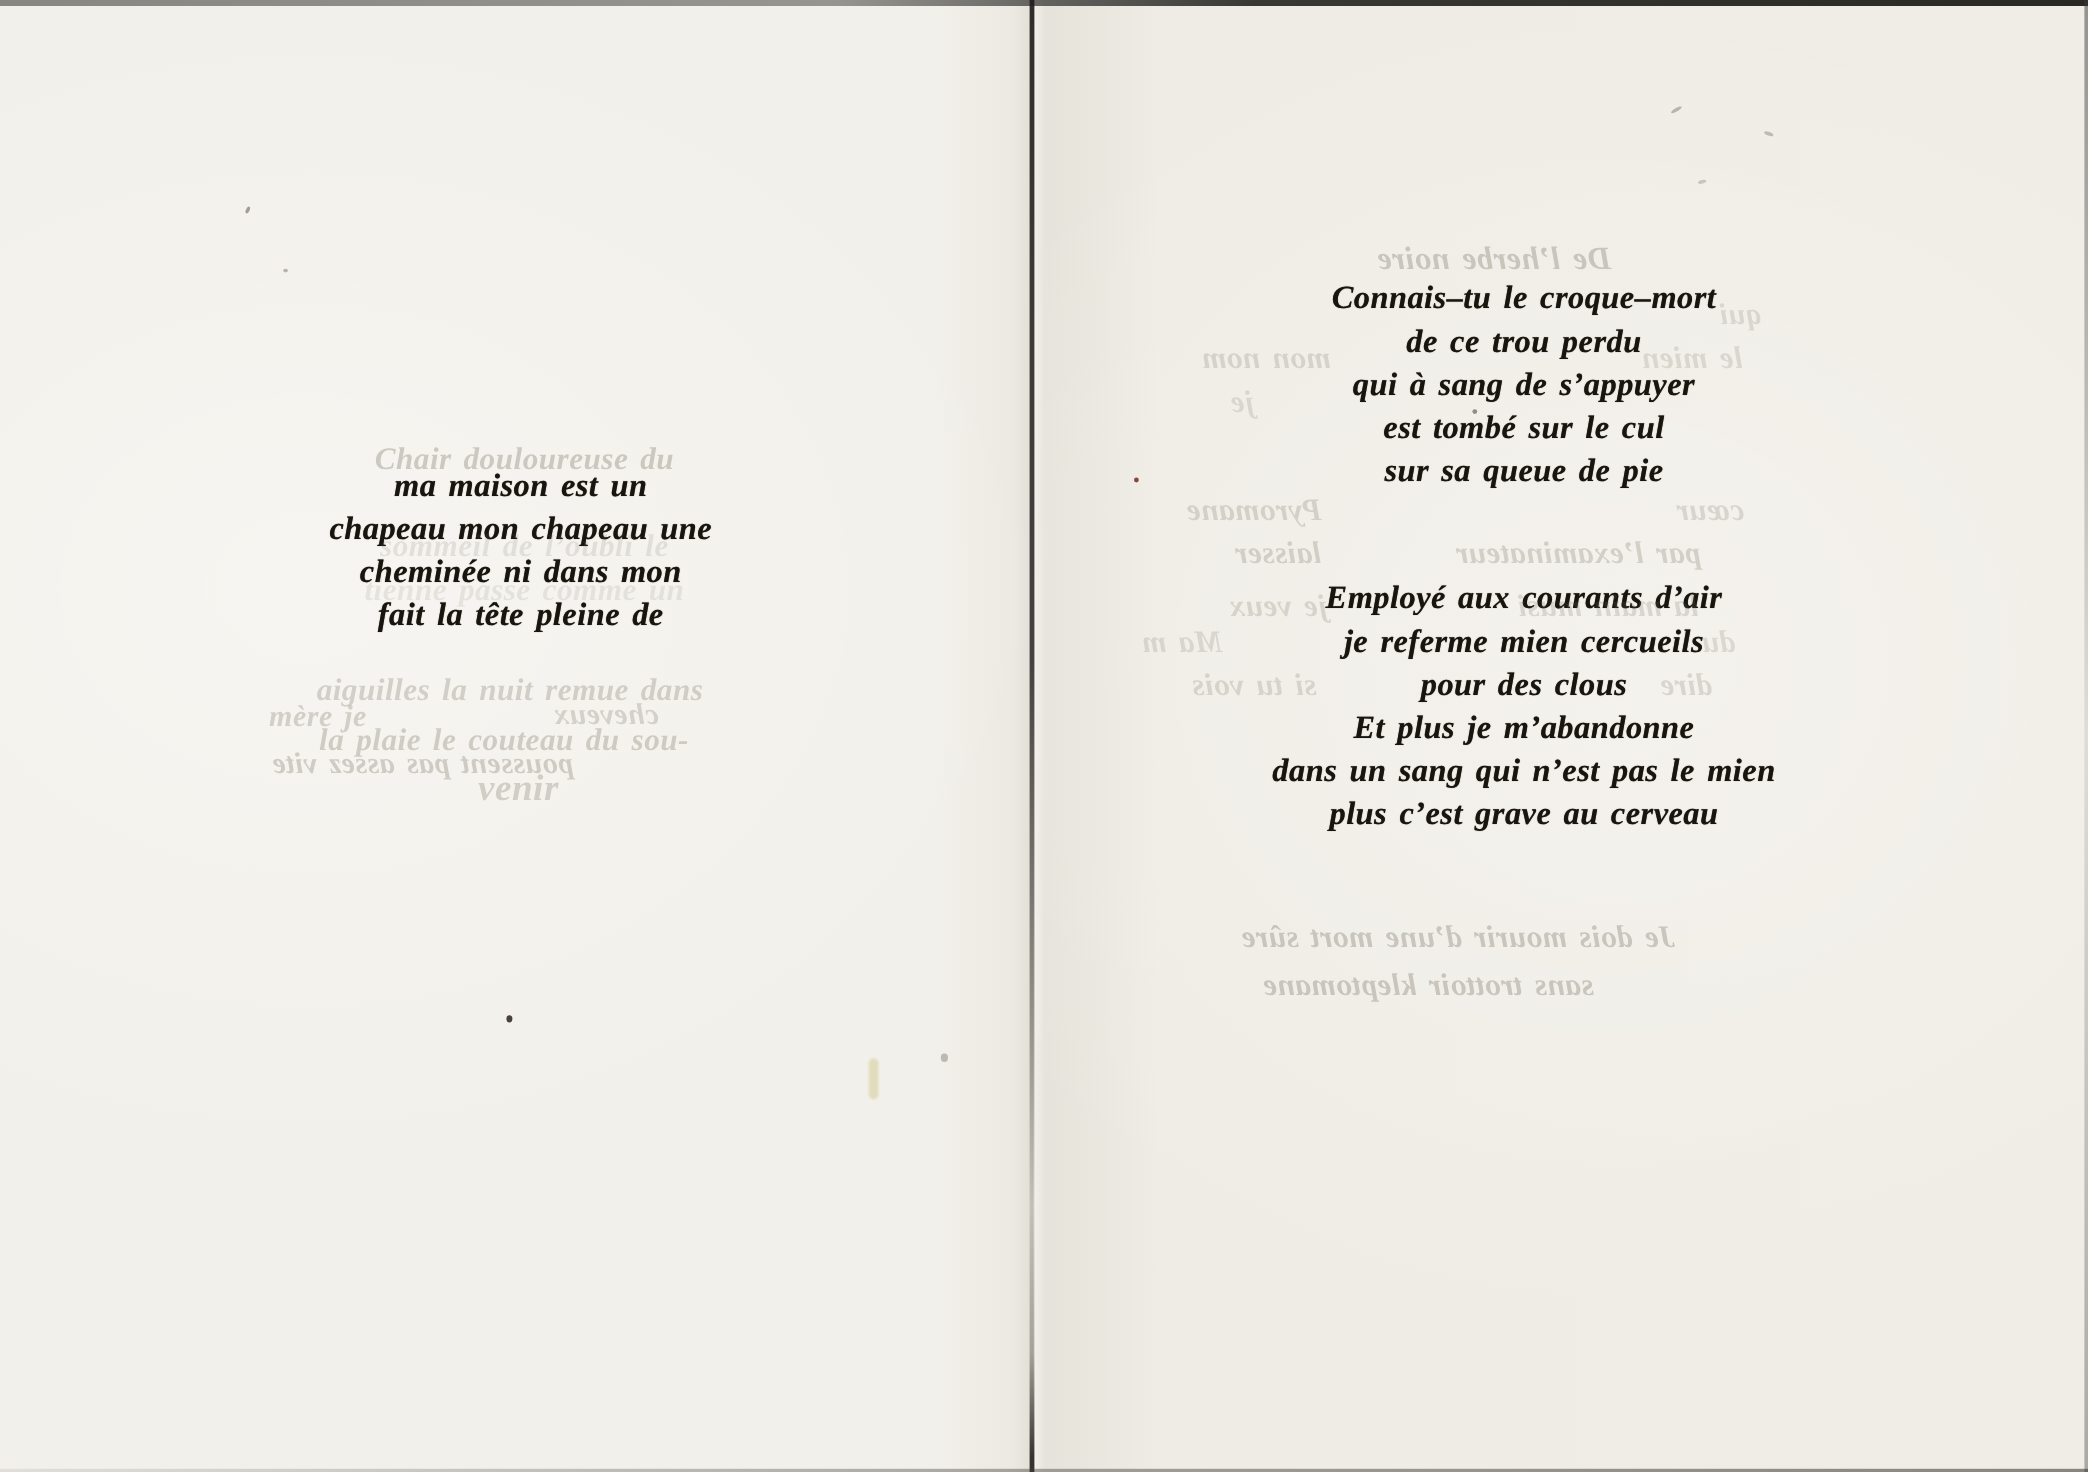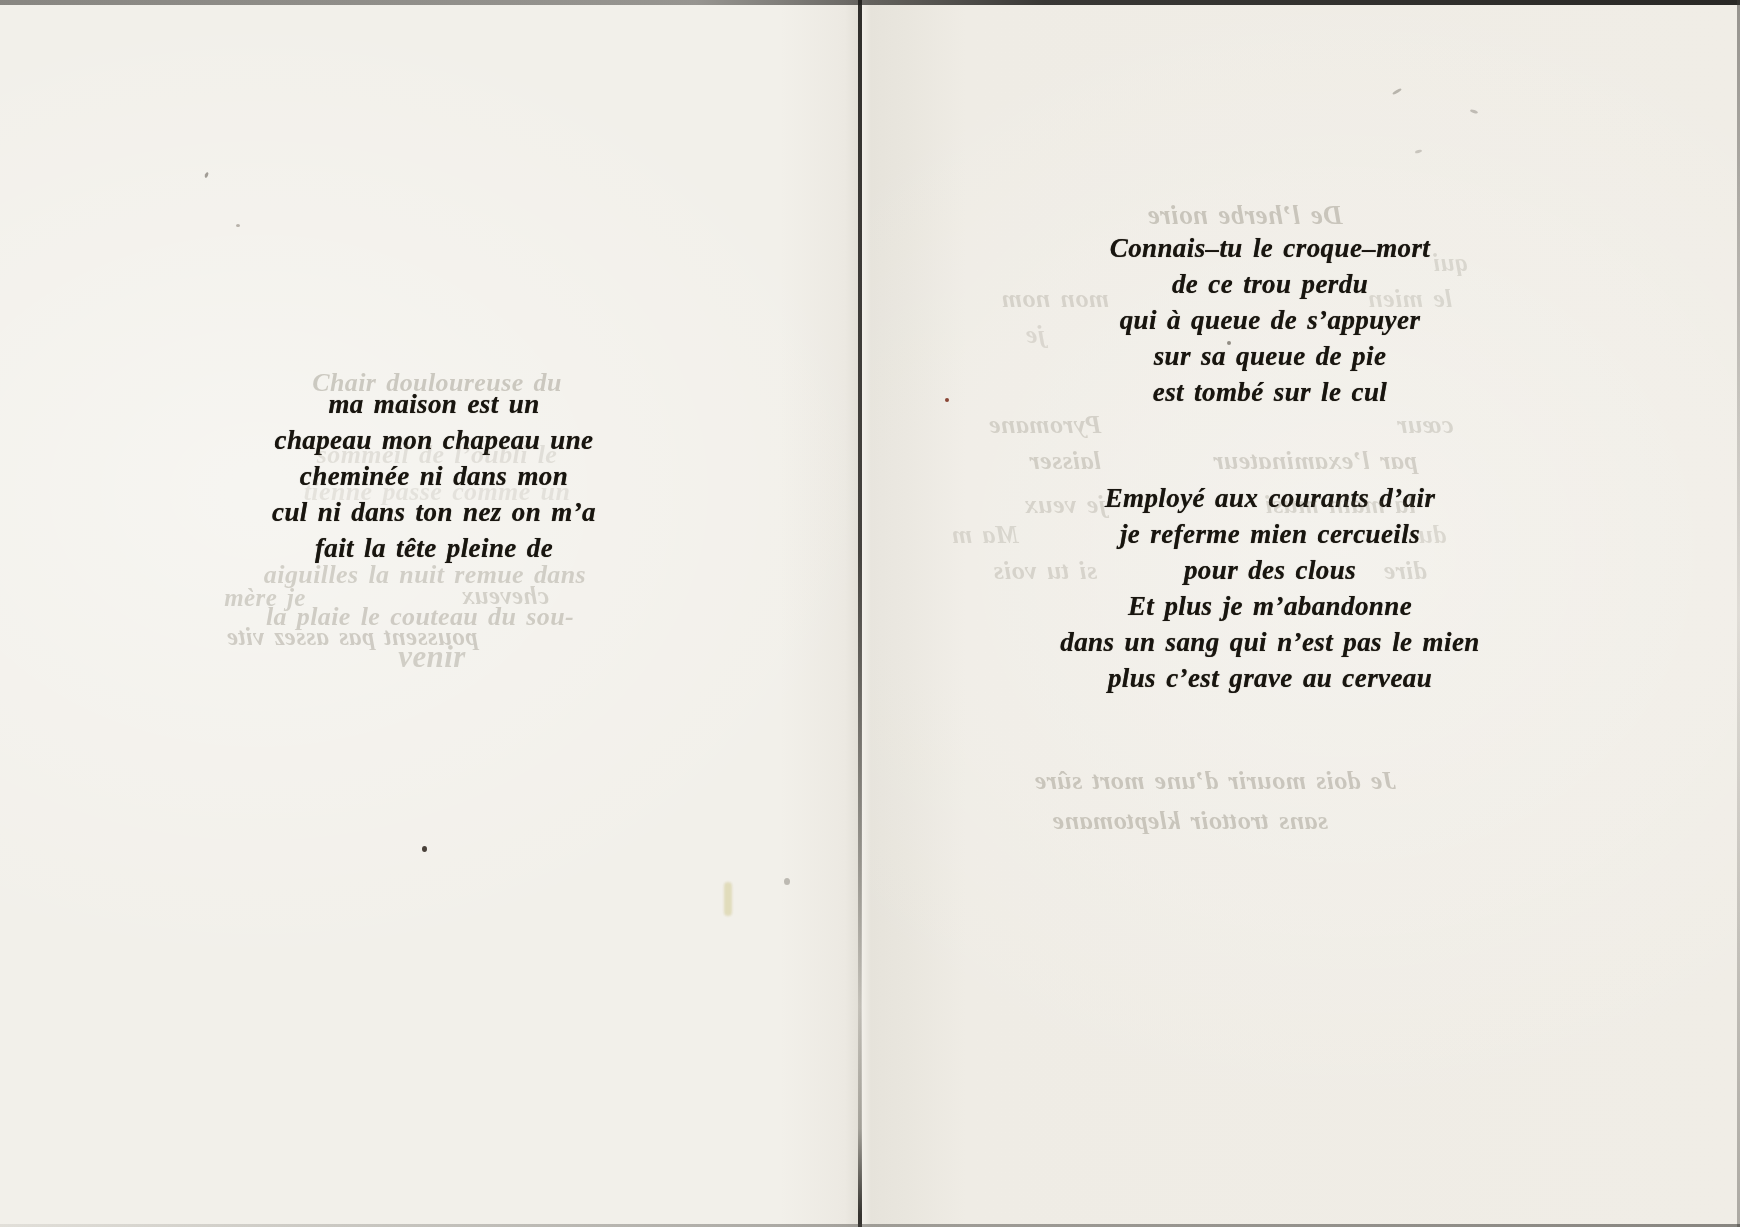--- a/index.html
+++ b/index.html
@@ -78,30 +78,29 @@
 <div id="scan">
 
   <div id="page-left" class="page"></div>
   <div id="page-right" class="page"></div>
   <div id="spine"></div>
 
   <div id="poem-left" class="poem">
     <span class="ln">ma maison est un</span>
     <span class="ln">chapeau mon chapeau une</span>
     <span class="ln">cheminée ni dans mon</span>
-    <span class="ln">cul ni dans ton nez on m’a</span>
     <span class="ln">fait la tête pleine de</span>
   </div>
 
   <div id="poem-right-1" class="poem">
     <span class="ln">Connais–tu le croque–mort</span>
     <span class="ln">de ce trou perdu</span>
-    <span class="ln">qui à queue de s’appuyer</span>
+    <span class="ln">qui à sang de s’appuyer</span>
+    <span class="ln">est tombé sur le cul</span>
     <span class="ln">sur sa queue de pie</span>
-    <span class="ln">est tombé sur le cul</span>
   </div>
 
   <div id="poem-right-2" class="poem">
     <span class="ln">Employé aux courants d’air</span>
     <span class="ln">je referme mien cercueils</span>
     <span class="ln">pour des clous</span>
     <span class="ln">Et plus je m’abandonne</span>
     <span class="ln">dans un sang qui n’est pas le mien</span>
     <span class="ln">plus c’est grave au cerveau</span>
   </div>

